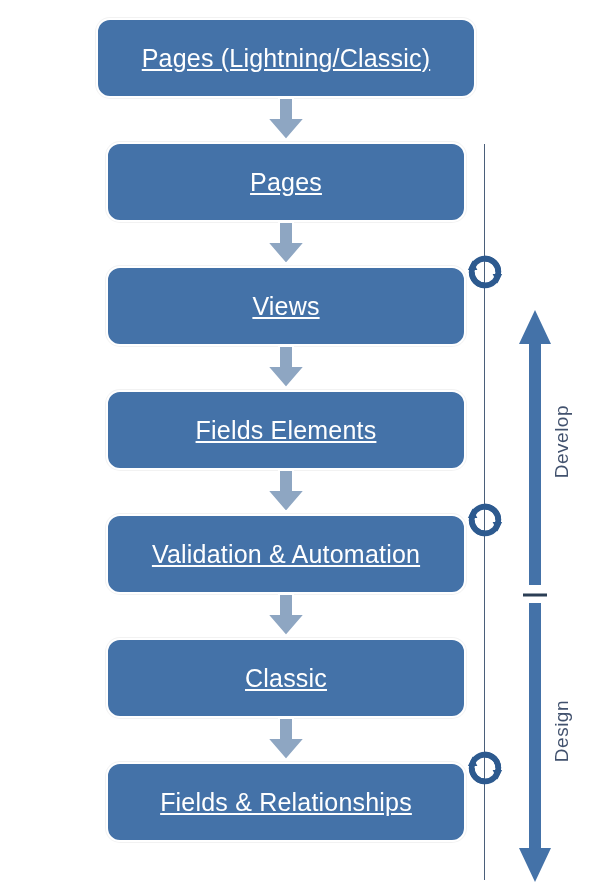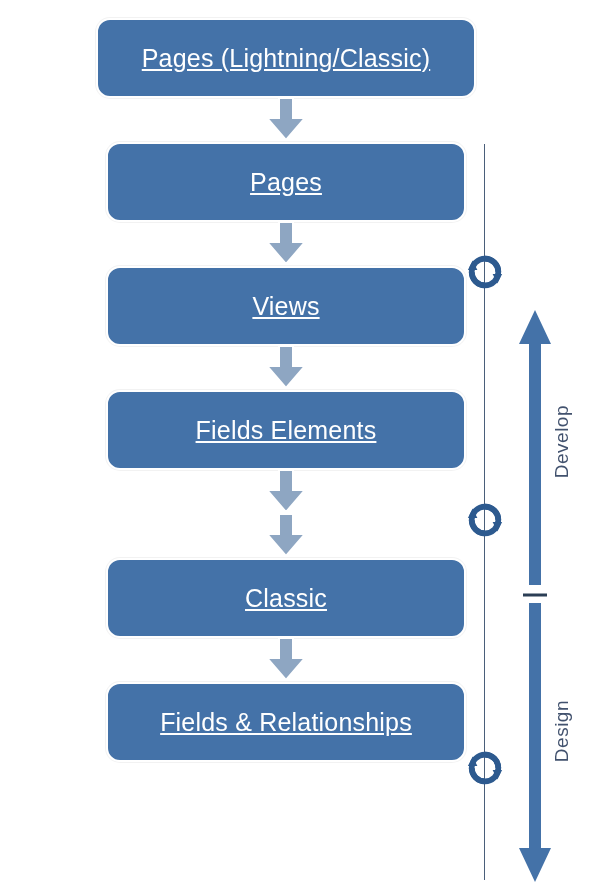--- a/index.html
+++ b/index.html
@@ -85,20 +85,23 @@
 
   <div class="box">
       <span>Fields Elements</span>
     </div>
   <div class="dn-arrow">
     <svg width="42" height="44" viewBox="0 0 42 44">
       <path d="M14 0 L28 0 L28 20 L40 20 L21 42 L2 20 L14 20 Z" fill="#8ea6c2" stroke="#fff" stroke-width="2"></path>
     </svg>
   </div>
 
+  <div class="box">
+      <span>Validation &amp; Automation</span>
+    </div>
   <div class="dn-arrow">
     <svg width="42" height="44" viewBox="0 0 42 44">
       <path d="M14 0 L28 0 L28 20 L40 20 L21 42 L2 20 L14 20 Z" fill="#8ea6c2" stroke="#fff" stroke-width="2"></path>
     </svg>
   </div>
 
   <div class="box">
       <span>Classic</span>
     </div>
   <div class="dn-arrow">

